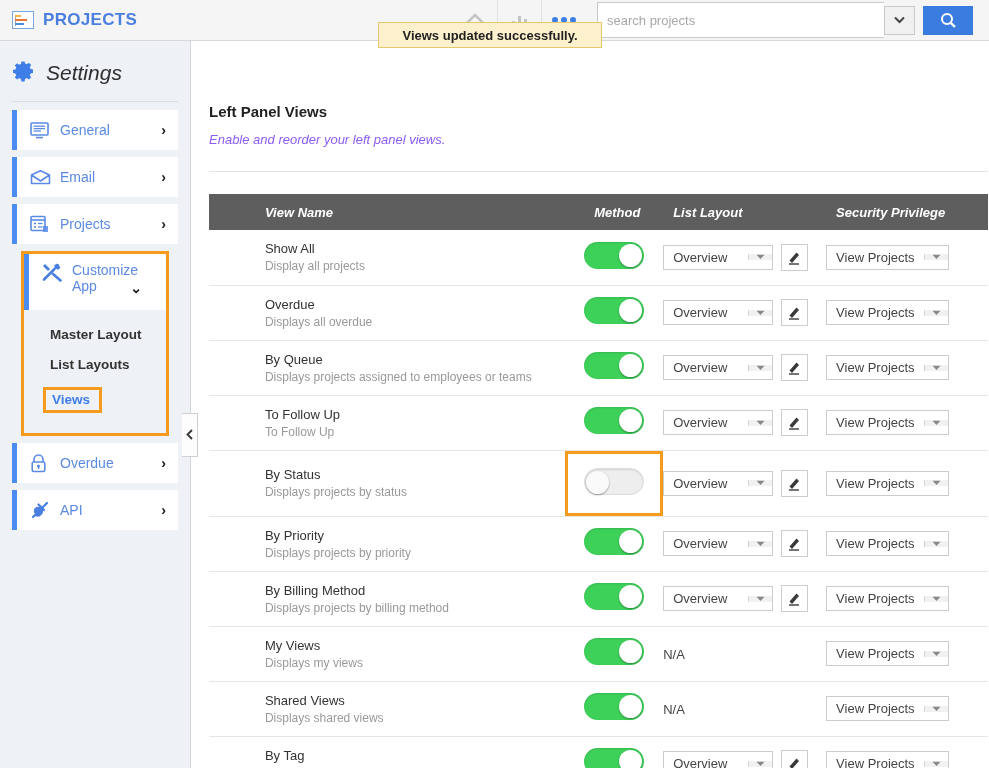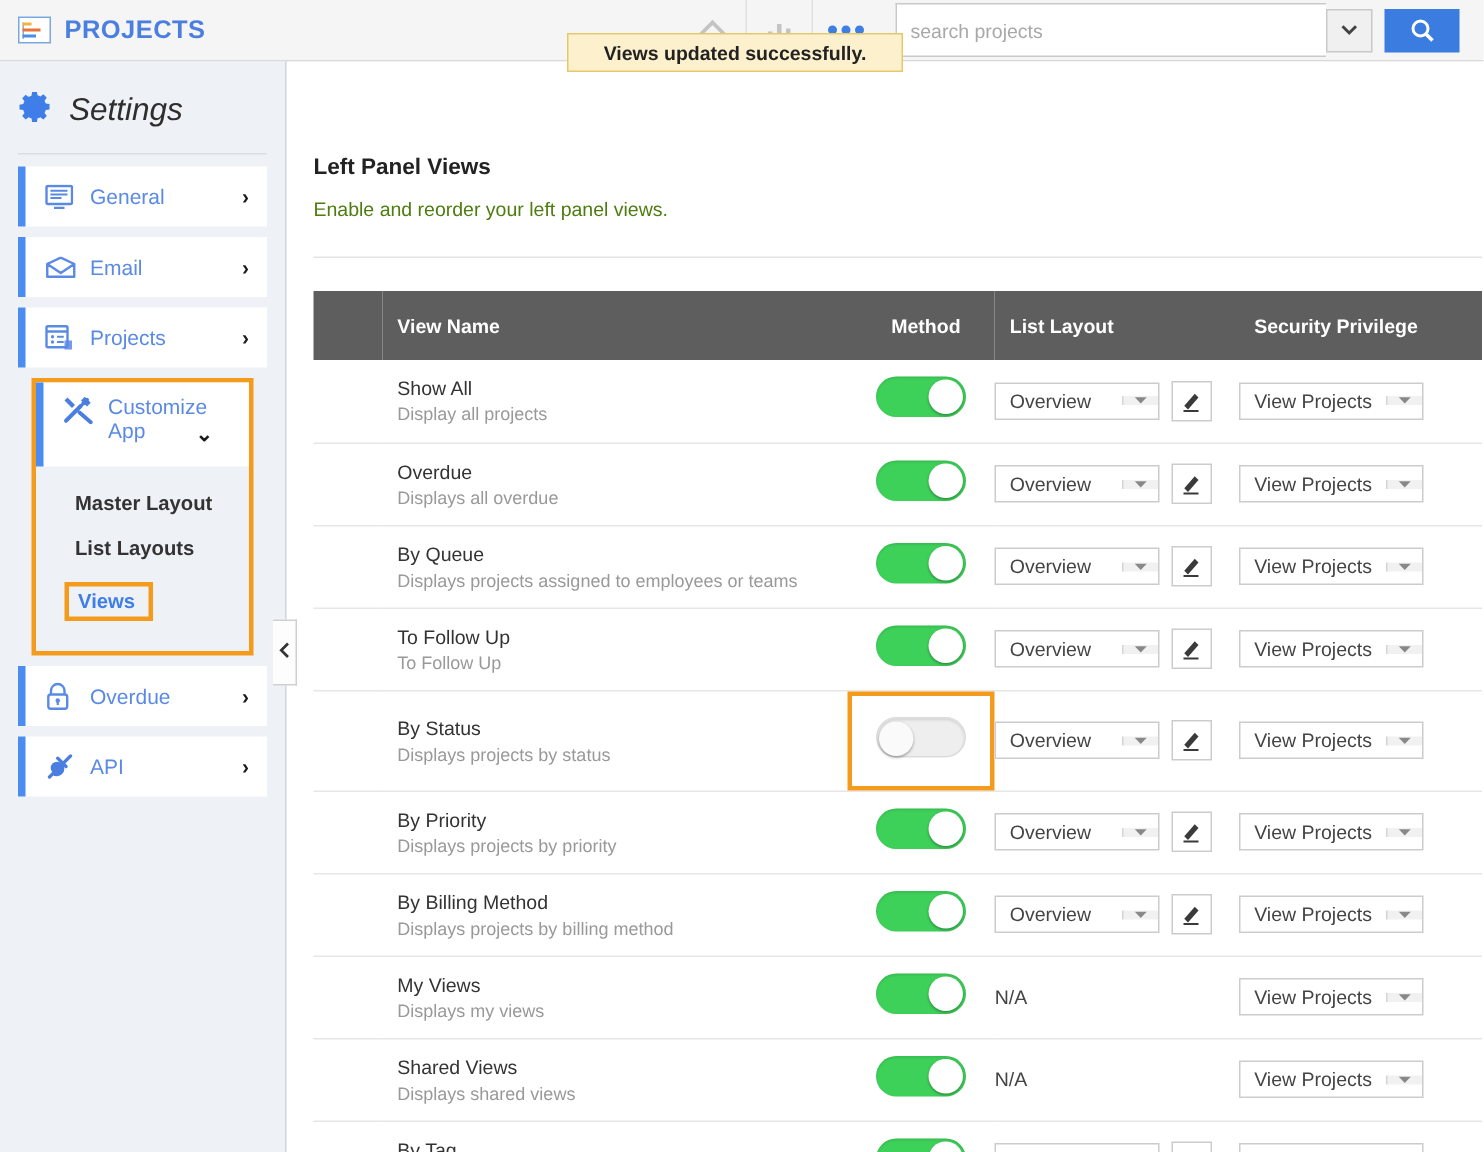--- a/index.html
+++ b/index.html
@@ -166,30 +166,31 @@
 
   
   .main {
     position: absolute; left: 192px; top: 41px;
     width: 797px; height: 727px;
     background: #fff;
     padding: 0 0 0 17px;
     overflow: hidden;
   }
   .page-title { font-size: 15px; font-weight: bold; color: #222; padding-top: 62px; }
-  .page-sub { font-size: 13px; color: #4d7c0f; padding-top: 12px; }
+  .page-sub { font-size: 13px; color: #8b5cf6; padding-top: 12px; font-style: italic; }
   .hr { height: 1px; background: #e3e3e3; margin: 24px 0 0 0; width: 779px; }
 
   table { border-collapse: collapse; width: 779px; margin-top: 22px; }
   thead th {
     background: #5e5e5e; color: #fff;
     font-size: 13px; font-weight: bold;
-    text-align: left; height: 46px;
+    text-align: left; height: 36px;
     padding: 0 0 0 10px;
     vertical-align: middle;
+    font-style: italic;
   }
   .th-blank { width: 46px; padding: 0; }
   .th-name { width: 330px; }
   .th-display { width: 78px; }
   .th-layout { width: 163px; }
   .th-priv { width: 162px; }
 
   tbody tr { border-bottom: 1px solid #e6e6e6; height: 55px; }
   tbody td { vertical-align: middle; padding: 0; }
   td.c-name { padding-left: 10px; }

